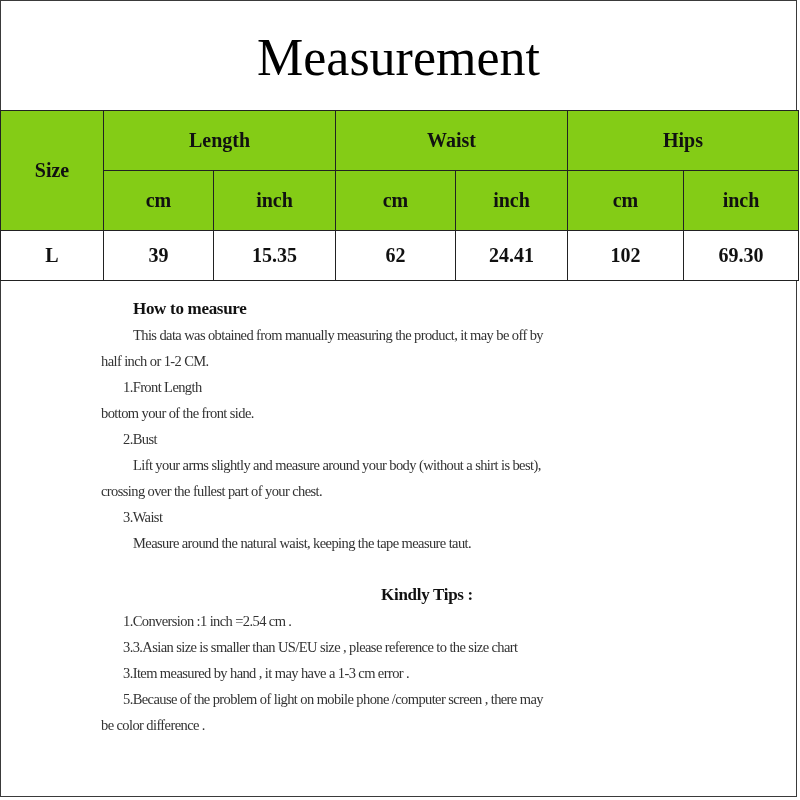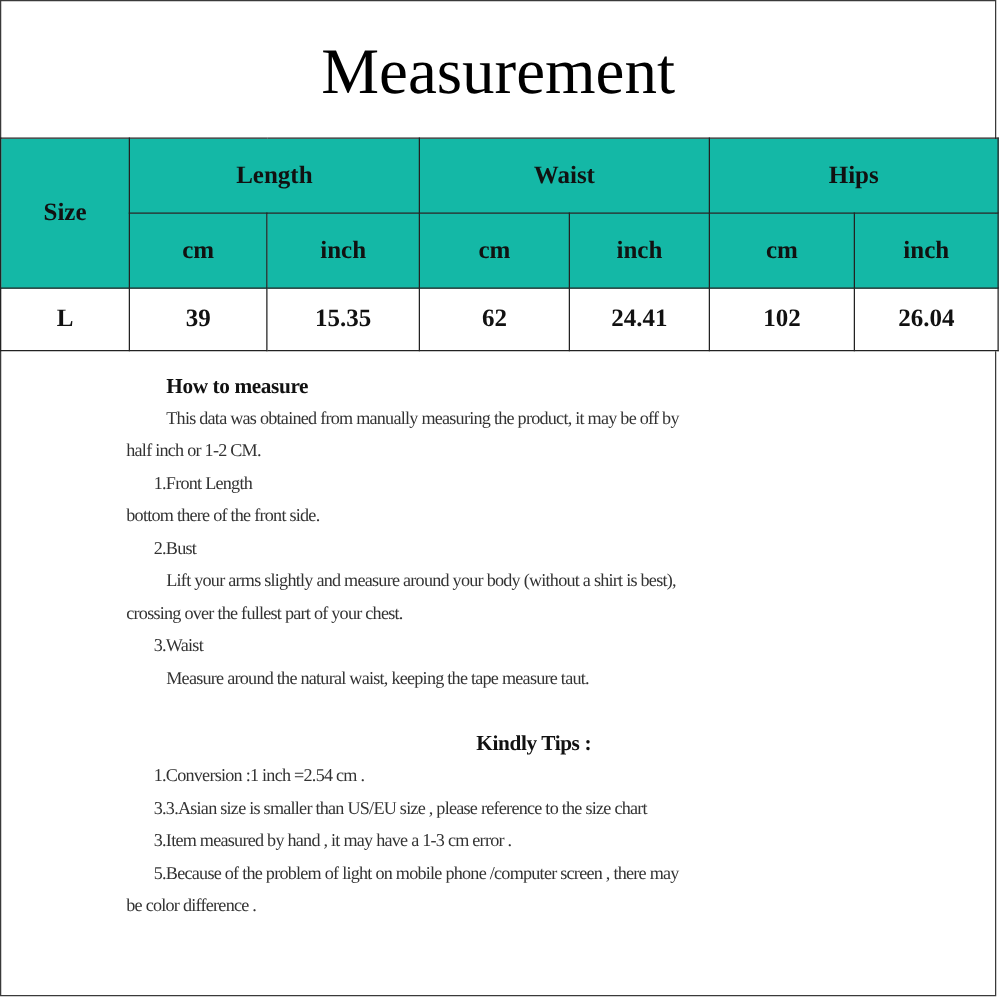--- a/index.html
+++ b/index.html
@@ -18,21 +18,21 @@
     table.size-table {
       position: absolute; left: 0; top: 110px; width: 798px;
       border-collapse: collapse; table-layout: fixed;
       font-family: "Liberation Serif", "DejaVu Serif", serif;
       font-weight: bold; font-size: 20px; color: #111;
     }
     .size-table td, .size-table th {
       border: 1.5px solid #222; text-align: center; vertical-align: middle;
       padding: 0; font-weight: bold;
     }
-    .size-table .hdr { background: #14b8a6; }
+    .size-table .hdr { background: #84cc16; }
     .size-table tr.r1 { height: 60px; }
     .size-table tr.r2 { height: 60px; }
     .size-table tr.r3 { height: 50px; }
     .size-table tr.r3 td { background: #fff; }
     .notes {
       position: absolute; left: 101px; top: 296px; width: 620px;
       font-family: Liberation Serif, serif;
       font-size: 14.5px; color: #333; line-height: 26px;
       letter-spacing: -0.6px;
     }
@@ -77,32 +77,32 @@
     <td class="hdr">cm</td>
     <td class="hdr">inch</td>
   </tr>
   <tr class="r3">
     <td>L</td>
     <td>39</td>
     <td>15.35</td>
     <td>62</td>
     <td>24.41</td>
     <td>102</td>
-    <td>26.04</td>
+    <td>69.30</td>
   </tr>
 </tbody>
   </table>
 
 <div class="notes">
   <div class="heading">How to measure</div>
   <div class="ind2">This data was obtained from manually measuring the product, it may be off by</div>
   <div>half inch or 1-2 CM.</div>
 
   <div class="ind1">1.Front Length</div>
-  <div>bottom there of the front side.</div>
+  <div>bottom your of the front side.</div>
 
   <div class="ind1">2.Bust</div>
   <div class="ind2">Lift your arms slightly and measure around your body (without a shirt is best),</div>
   <div>crossing over the fullest part of your chest.</div>
 
   <div class="ind1">3.Waist</div>
   <div class="ind2">Measure around the natural waist, keeping the tape measure taut.</div>
 
   <div class="spacer"></div>
 

